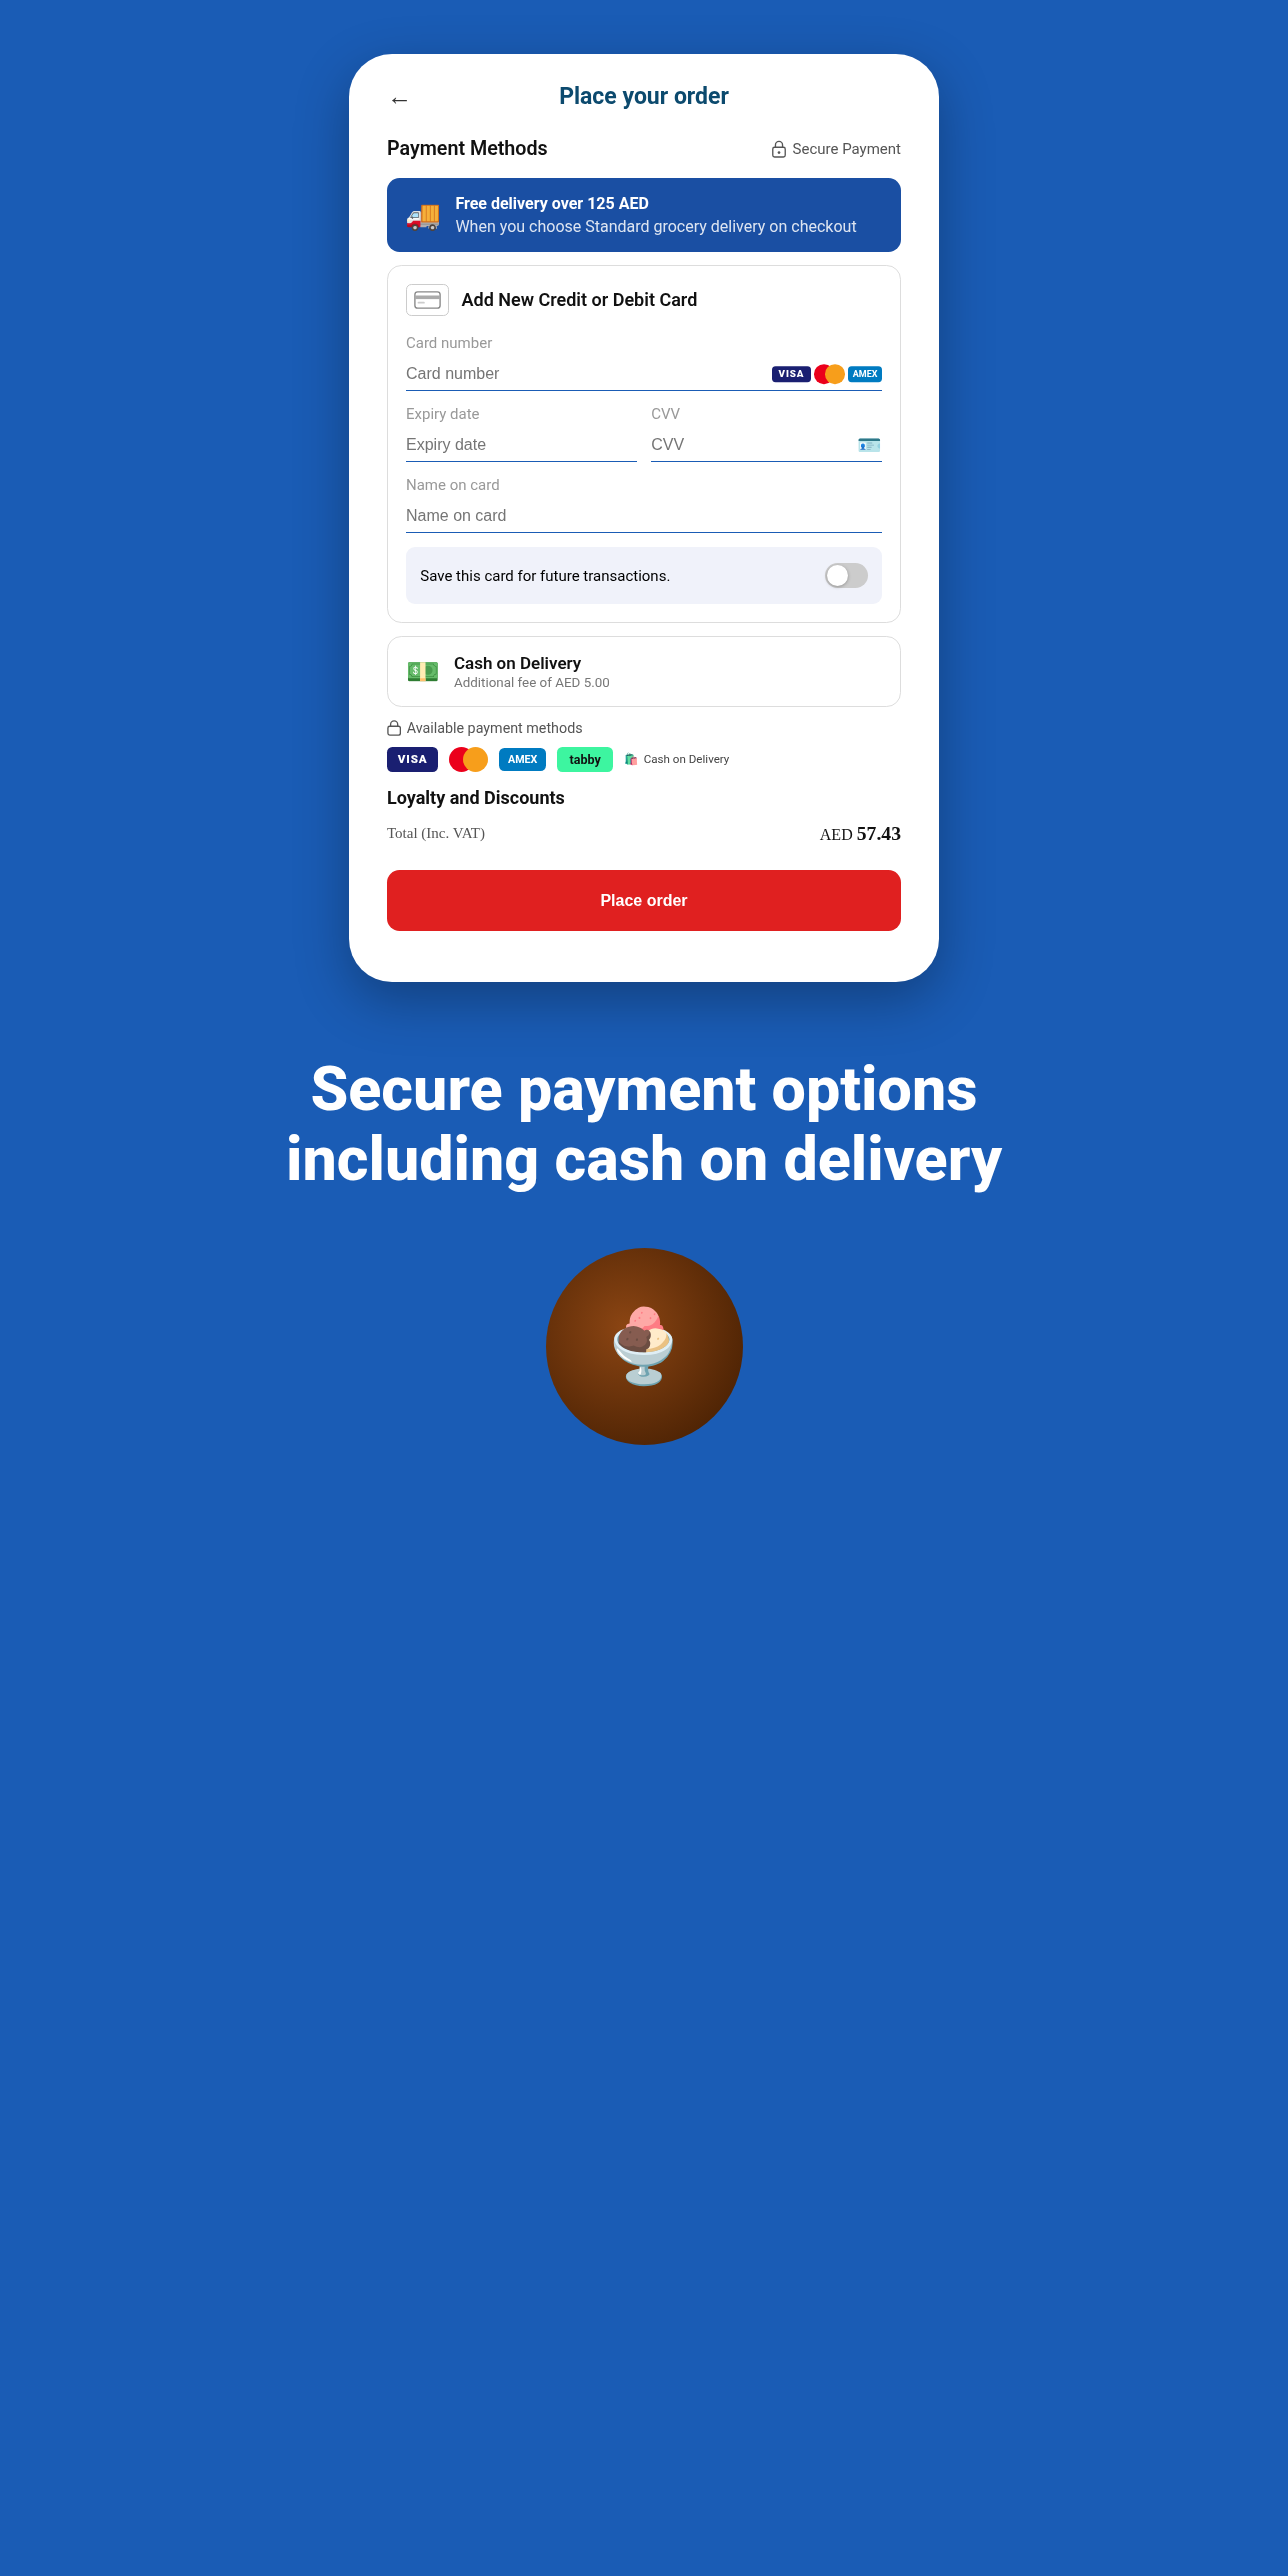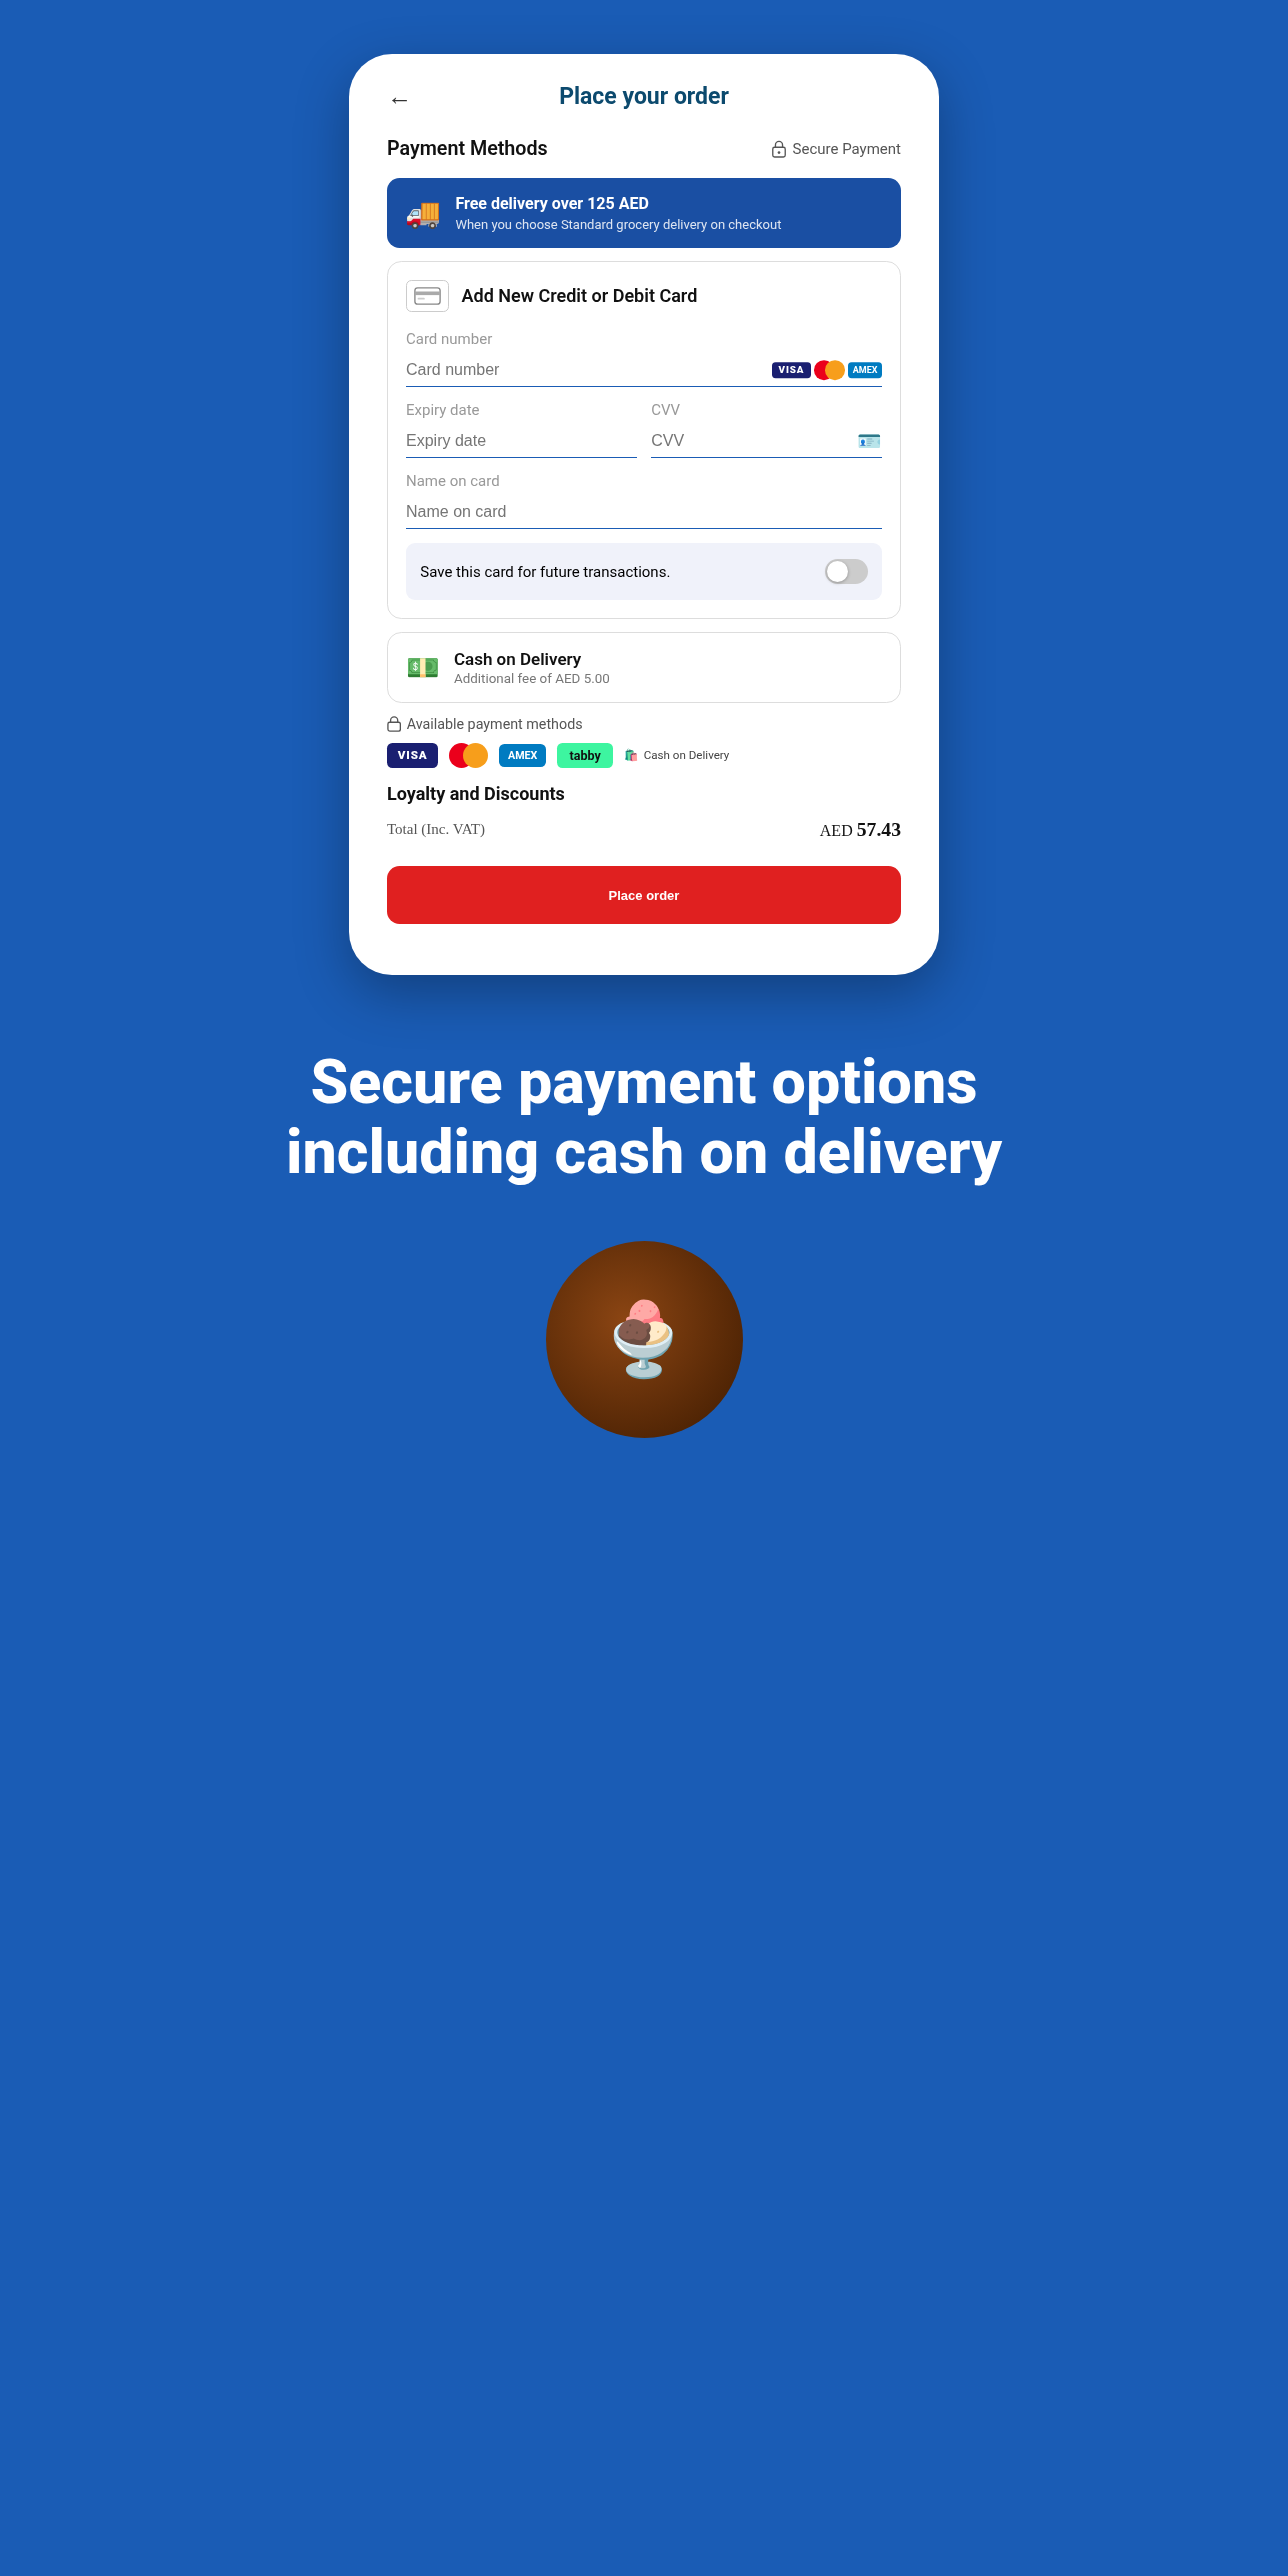--- a/index.html
+++ b/index.html
@@ -80,21 +80,21 @@
     }
     .delivery-icon {
       font-size: 29px;
     }
     .free-delivery-text {
       font-size: 16px;
       font-weight: 700;
       line-height: 1.3;
     }
     .free-delivery-sub {
-      font-size: 13px;
+      font-size: 16px;
       opacity: 0.85;
       margin-top: 2.7px;
     }
 
     
     .card-section {
       border: 1.3px solid #ddd;
       border-radius: 14.3px;
       margin: 12.5px 18px;
       padding: 18px;
@@ -354,21 +354,21 @@
 
     
     .place-order-btn {
       background: #e02020;
       color: white;
       border: none;
       border-radius: 12.5px;
       padding: 21.5px;
       width: calc(100% - 36px);
       margin: 12.5px 18px;
-      font-size: 13px;
+      font-size: 16px;
       font-weight: 700;
       cursor: pointer;
       text-align: center;
     }
 
     
     .secure-payment-headline {
       color: white;
       text-align: center;
       font-size: 61px;

